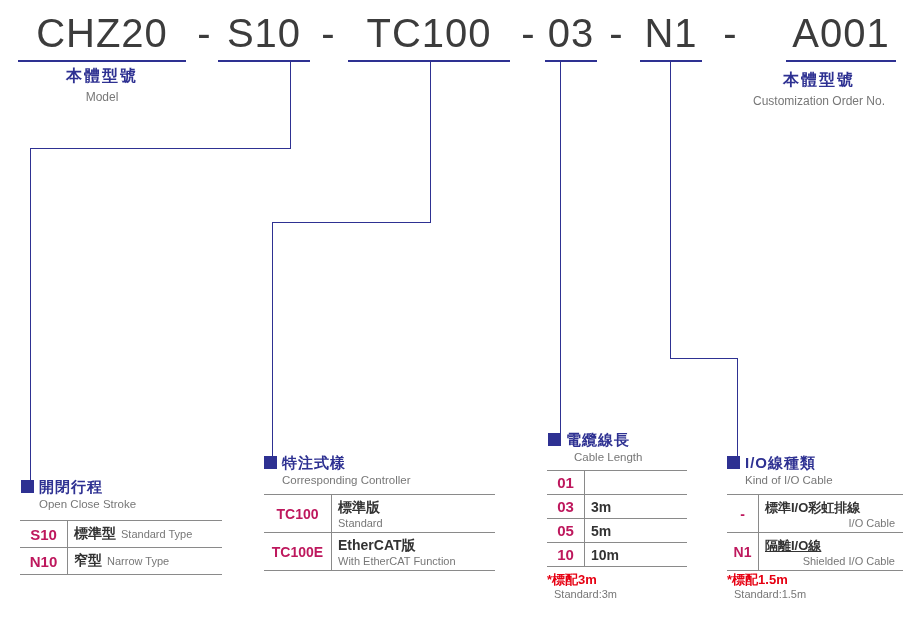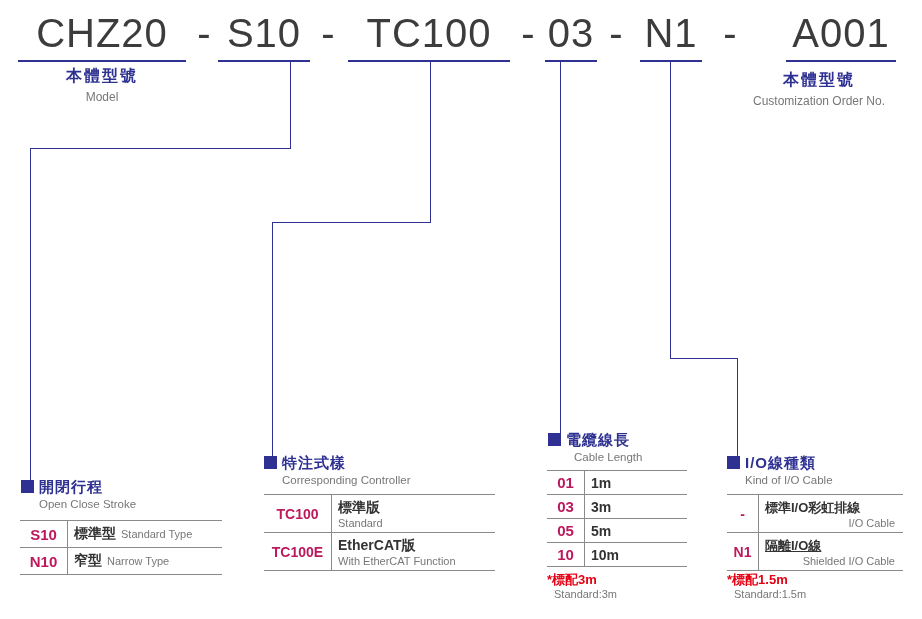--- a/index.html
+++ b/index.html
@@ -149,23 +149,20 @@
 <div class="sec" style="left:548px;top:431px;">
   <span class="sq"></span>
   <div>
     <div class="sec-zh">電纜線長</div>
     <div class="sec-en" style="padding-left:8px;text-align:center;">Cable Length</div>
   </div>
 </div>
 <div class="tbl" style="left:547px;top:470px;width:140px;">
   <div class="trow" style="height:24px;">
     <div class="tcode" style="width:38px;">01</div>
-    <div class="tdesc">
-        <span class="zh">1m</span>
-      </div>
   </div>
   <div class="trow" style="height:24px;">
     <div class="tcode" style="width:38px;">03</div>
     <div class="tdesc">
         <span class="zh">3m</span>
       </div>
   </div>
   <div class="trow" style="height:24px;">
     <div class="tcode" style="width:38px;">05</div>
     <div class="tdesc">

